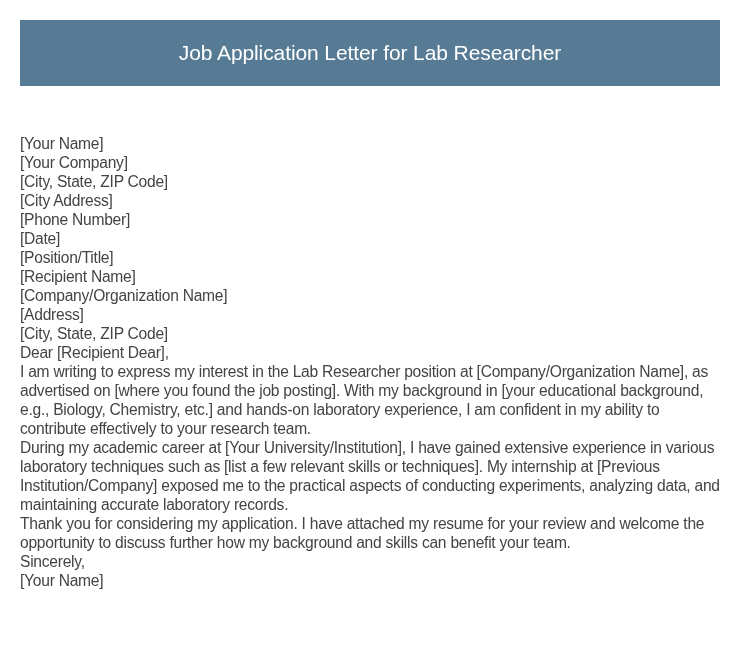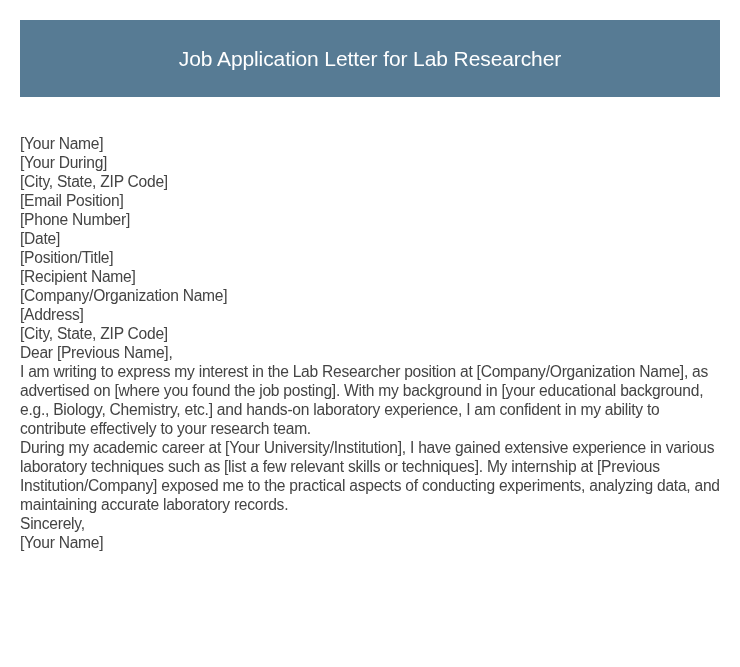--- a/index.html
+++ b/index.html
@@ -1,18 +1,18 @@
 <!DOCTYPE html>
 <html><head>
   <meta charset="utf-8">
   <style>
     html, body { margin: 0; padding: 0; background: #ffffff; }
     body { width: 740px; height: 667px; overflow: hidden; position: relative; }
     .header {
-      position: absolute; left: 20px; top: 20px; width: 700px; height: 77px;
+      position: absolute; left: 20px; top: 20px; width: 700px; height: 66px;
       background: #577b94;
       display: flex; align-items: center; justify-content: center;
     }
     .header-title {
       color: #ffffff;
       font-family: "Liberation Sans", sans-serif;
       font-size: 21px;
       letter-spacing: -0.1px;
     }
     .letter {
@@ -27,28 +27,29 @@
   </style>
 </head>
 <body>
 
 <div class="header">
   <span class="header-title">Job Application Letter for Lab Researcher</span>
 </div>
 
 <div class="letter">
   <span class="line">[Your Name]</span>
-  <span class="line">[Your During]</span>
+  <span class="line">[Your Company]</span>
   <span class="line">[City, State, ZIP Code]</span>
-  <span class="line">[Email Position]</span>
+  <span class="line">[City Address]</span>
   <span class="line">[Phone Number]</span>
   <span class="line">[Date]</span>
   <span class="line">[Position/Title]</span>
   <span class="line">[Recipient Name]</span>
   <span class="line">[Company/Organization Name]</span>
   <span class="line">[Address]</span>
   <span class="line">[City, State, ZIP Code]</span>
-  <span class="line">Dear [Previous Name],</span>
+  <span class="line">Dear [Recipient Dear],</span>
   <span class="para">I am writing to express my interest in the Lab Researcher position at [Company/Organization Name], as advertised on [where you found the job posting]. With my background in [your educational background, e.g., Biology, Chemistry, etc.] and hands-on laboratory experience, I am confident in my ability to contribute effectively to your research team.</span>
   <span class="para">During my academic career at [Your University/Institution], I have gained extensive experience in various laboratory techniques such as [list a few relevant skills or techniques]. My internship at [Previous Institution/Company] exposed me to the practical aspects of conducting experiments, analyzing data, and maintaining accurate laboratory records.</span>
+  <span class="para">Thank you for considering my application. I have attached my resume for your review and welcome the opportunity to discuss further how my background and skills can benefit your team.</span>
   <span class="line">Sincerely,</span>
   <span class="line">[Your Name]</span>
 </div>
 
 </body></html>

